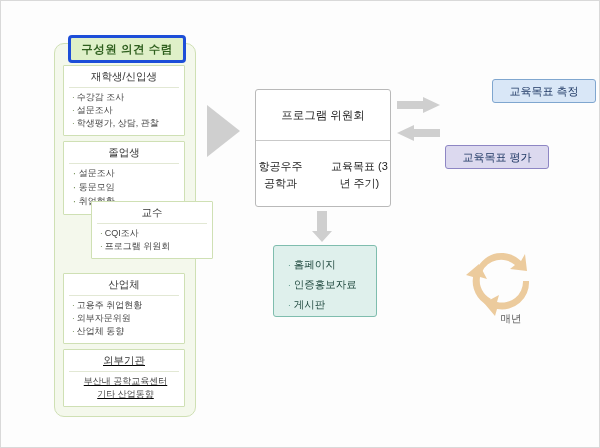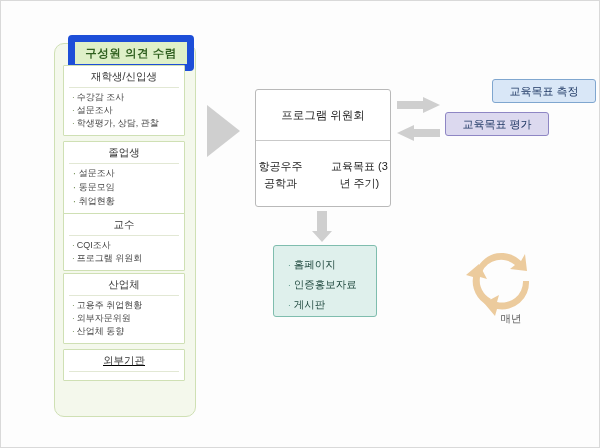--- a/index.html
+++ b/index.html
@@ -34,21 +34,21 @@
     border-radius: 10px;
   }
 
   .panel-title {
     position: absolute;
     left: 67px;
     top: 34px;
     width: 112px;
     height: 22px;
     background: #dff0c8;
-    border: 7px solid #1d4ed8;
+    border: 3px solid #1d4ed8;
     border-radius: 4px;
     display: flex;
     align-items: center;
     justify-content: center;
     font-size: 11.5px;
     font-weight: bold;
     color: #2f5f1e;
     letter-spacing: 0.5px;
   }
 
@@ -85,21 +85,21 @@
     margin-right: 2px;
   }
   .group-body.plain .group-item {
     text-align: center;
     padding-left: 0;
   }
 
   
   #grp-0 { top: 64px; }
   #grp-1 { top: 140px; font-family: Liberation Mono, monospace; }
-  #grp-2 { top: 212px; }
+  #grp-2 { top: 200px; margin-left: 28px; }
   #grp-3 { top: 272px; }
   #grp-4 { top: 348px; text-decoration: underline; }
 
   
   .big-arrow {
     position: absolute;
     left: 206px;
     top: 100px;
     width: 34px;
     height: 60px;
@@ -153,21 +153,21 @@
     color: #1f3864;
     box-sizing: border-box;
   }
   #rbox-0 {
     top: 78px;
     background: #d9e7f7;
     border: 1px solid #7fa6cf;
     margin-left: 47px;
   }
   #rbox-1 {
-    top: 111px;
+    top: 144px;
     background: #dcd9ef;
     border: 1px solid #8e86c4;
   }
 
   
   .arrow-right-top {
     position: absolute;
     left: 396px;
     top: 96px;
     width: 44px;
@@ -276,20 +276,24 @@
     <div class="group-head">산업체</div>
     <div class="group-body">
       <div class="group-item"><span class="dot">·</span><span>고용주 취업현황</span></div>
       <div class="group-item"><span class="dot">·</span><span>외부자문위원</span></div>
       <div class="group-item"><span class="dot">·</span><span>산업체 동향</span></div>
     </div>
   </div>
 
   <div class="group" id="grp-4">
     <div class="group-head">외부기관</div>
+    <div class="group-body plain">
+      <div class="group-item">부산내 공학교육센터</div>
+      <div class="group-item">기타 산업동향</div>
+    </div>
   </div>
 
   <div class="big-arrow">
     <svg width="34" height="60" viewBox="0 0 34 60">
       <polygon points="0,4 0,56 33,30" fill="#cfcfcf"></polygon>
     </svg>
   </div>
 
   <div class="center-box">
     <div class="center-top">프로그램 위원회</div>

